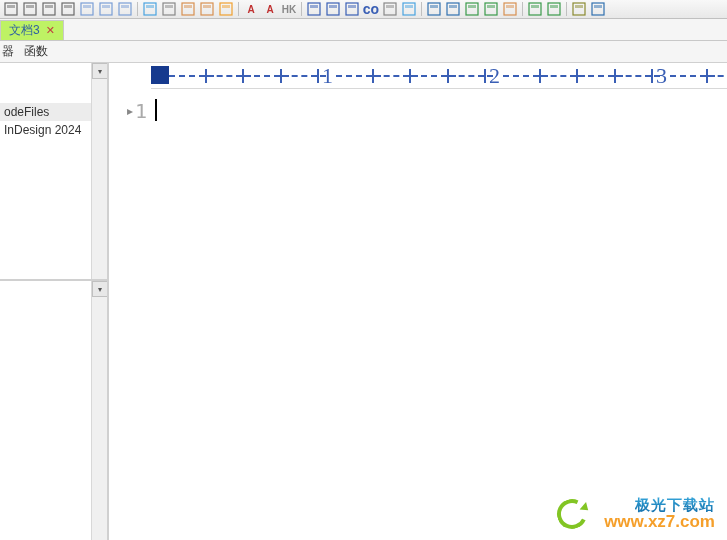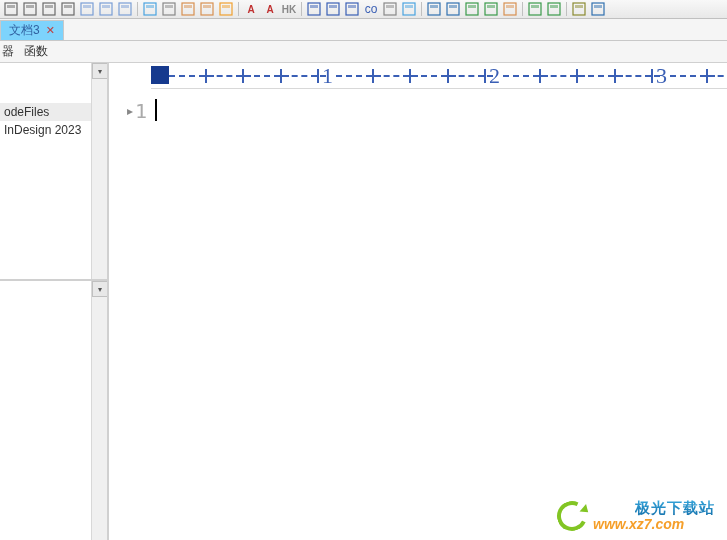--- a/index.html
+++ b/index.html
@@ -42,21 +42,21 @@
 
 .tab-bar {
   height: 22px;
   background: #f5f5f5;
   border-bottom: 1px solid #c8c8c8;
   display: flex;
   align-items: flex-end;
   padding-left: 0;
 }
 .tab {
-  background: #7dd3fc;
+  background: #bef264;
   border: 1px solid #c8c8c8;
   border-bottom: none;
   padding: 2px 8px;
   font-size: 12px;
   color: #3060a0;
   display: flex;
   align-items: center;
   gap: 6px;
   height: 20px;
 }
@@ -287,24 +287,24 @@
 .wm-cn {
   font-size: 15px;
   font-weight: bold;
   background: linear-gradient(to bottom, #2aa0d8, #0a6aa8);
   -webkit-background-clip: text;
   color: transparent;
   letter-spacing: 1px;
   margin-left: 42px;
 }
 .wm-url {
-  font-size: 14px;
+  font-size: 17px;
   color: #f59a1f;
-  font-style: italic;
   font-weight: bold;
+  text-align: right;
 }
 
 
 svg { display: block; }
 </style>
 </head>
 <body>
 
 <div class="toolbar" id="toolbar">
     <div class="toolbar-icon">
@@ -403,21 +403,21 @@
         <rect x="3" y="3" width="8" height="3" fill="#3a5fb5" opacity="0.5"></rect>
       </svg>
     </div>
     <div class="toolbar-icon">
       <svg width="14" height="14">
         <rect x="1" y="1" width="12" height="12" fill="none" stroke="#3a5fb5" stroke-width="1.2"></rect>
         <rect x="3" y="3" width="8" height="3" fill="#3a5fb5" opacity="0.5"></rect>
       </svg>
     </div>
     <div class="toolbar-icon">
-      <span style="font-size:12px;font-weight:normal;color:#3a5fb5">co</span>
+      <span style="font-size:14px;font-weight:bold;color:#3a5fb5">co</span>
     </div>
     <div class="toolbar-icon">
       <svg width="14" height="14">
         <rect x="1" y="1" width="12" height="12" fill="none" stroke="#888" stroke-width="1.2"></rect>
         <rect x="3" y="3" width="8" height="3" fill="#888" opacity="0.5"></rect>
       </svg>
     </div>
     <div class="toolbar-icon">
       <svg width="14" height="14">
         <rect x="1" y="1" width="12" height="12" fill="none" stroke="#4aa3e0" stroke-width="1.2"></rect>
@@ -497,21 +497,21 @@
 
 <div class="main">
 
   <div class="left-panel">
     <div class="left-upper">
       <div class="scroll-stub">
         <div class="scroll-arrow down">▾</div>
       </div>
       <div class="tree-list" id="upper-list">
           <div class="tree-item selected">odeFiles</div>
-          <div class="tree-item">InDesign 2023</div>
+          <div class="tree-item">InDesign 2024</div>
         </div>
     </div>
     <div class="left-lower">
       <div class="scroll-stub">
         <div class="scroll-arrow down">▾</div>
       </div>
     </div>
   </div>
 
   <div class="editor-wrap">

